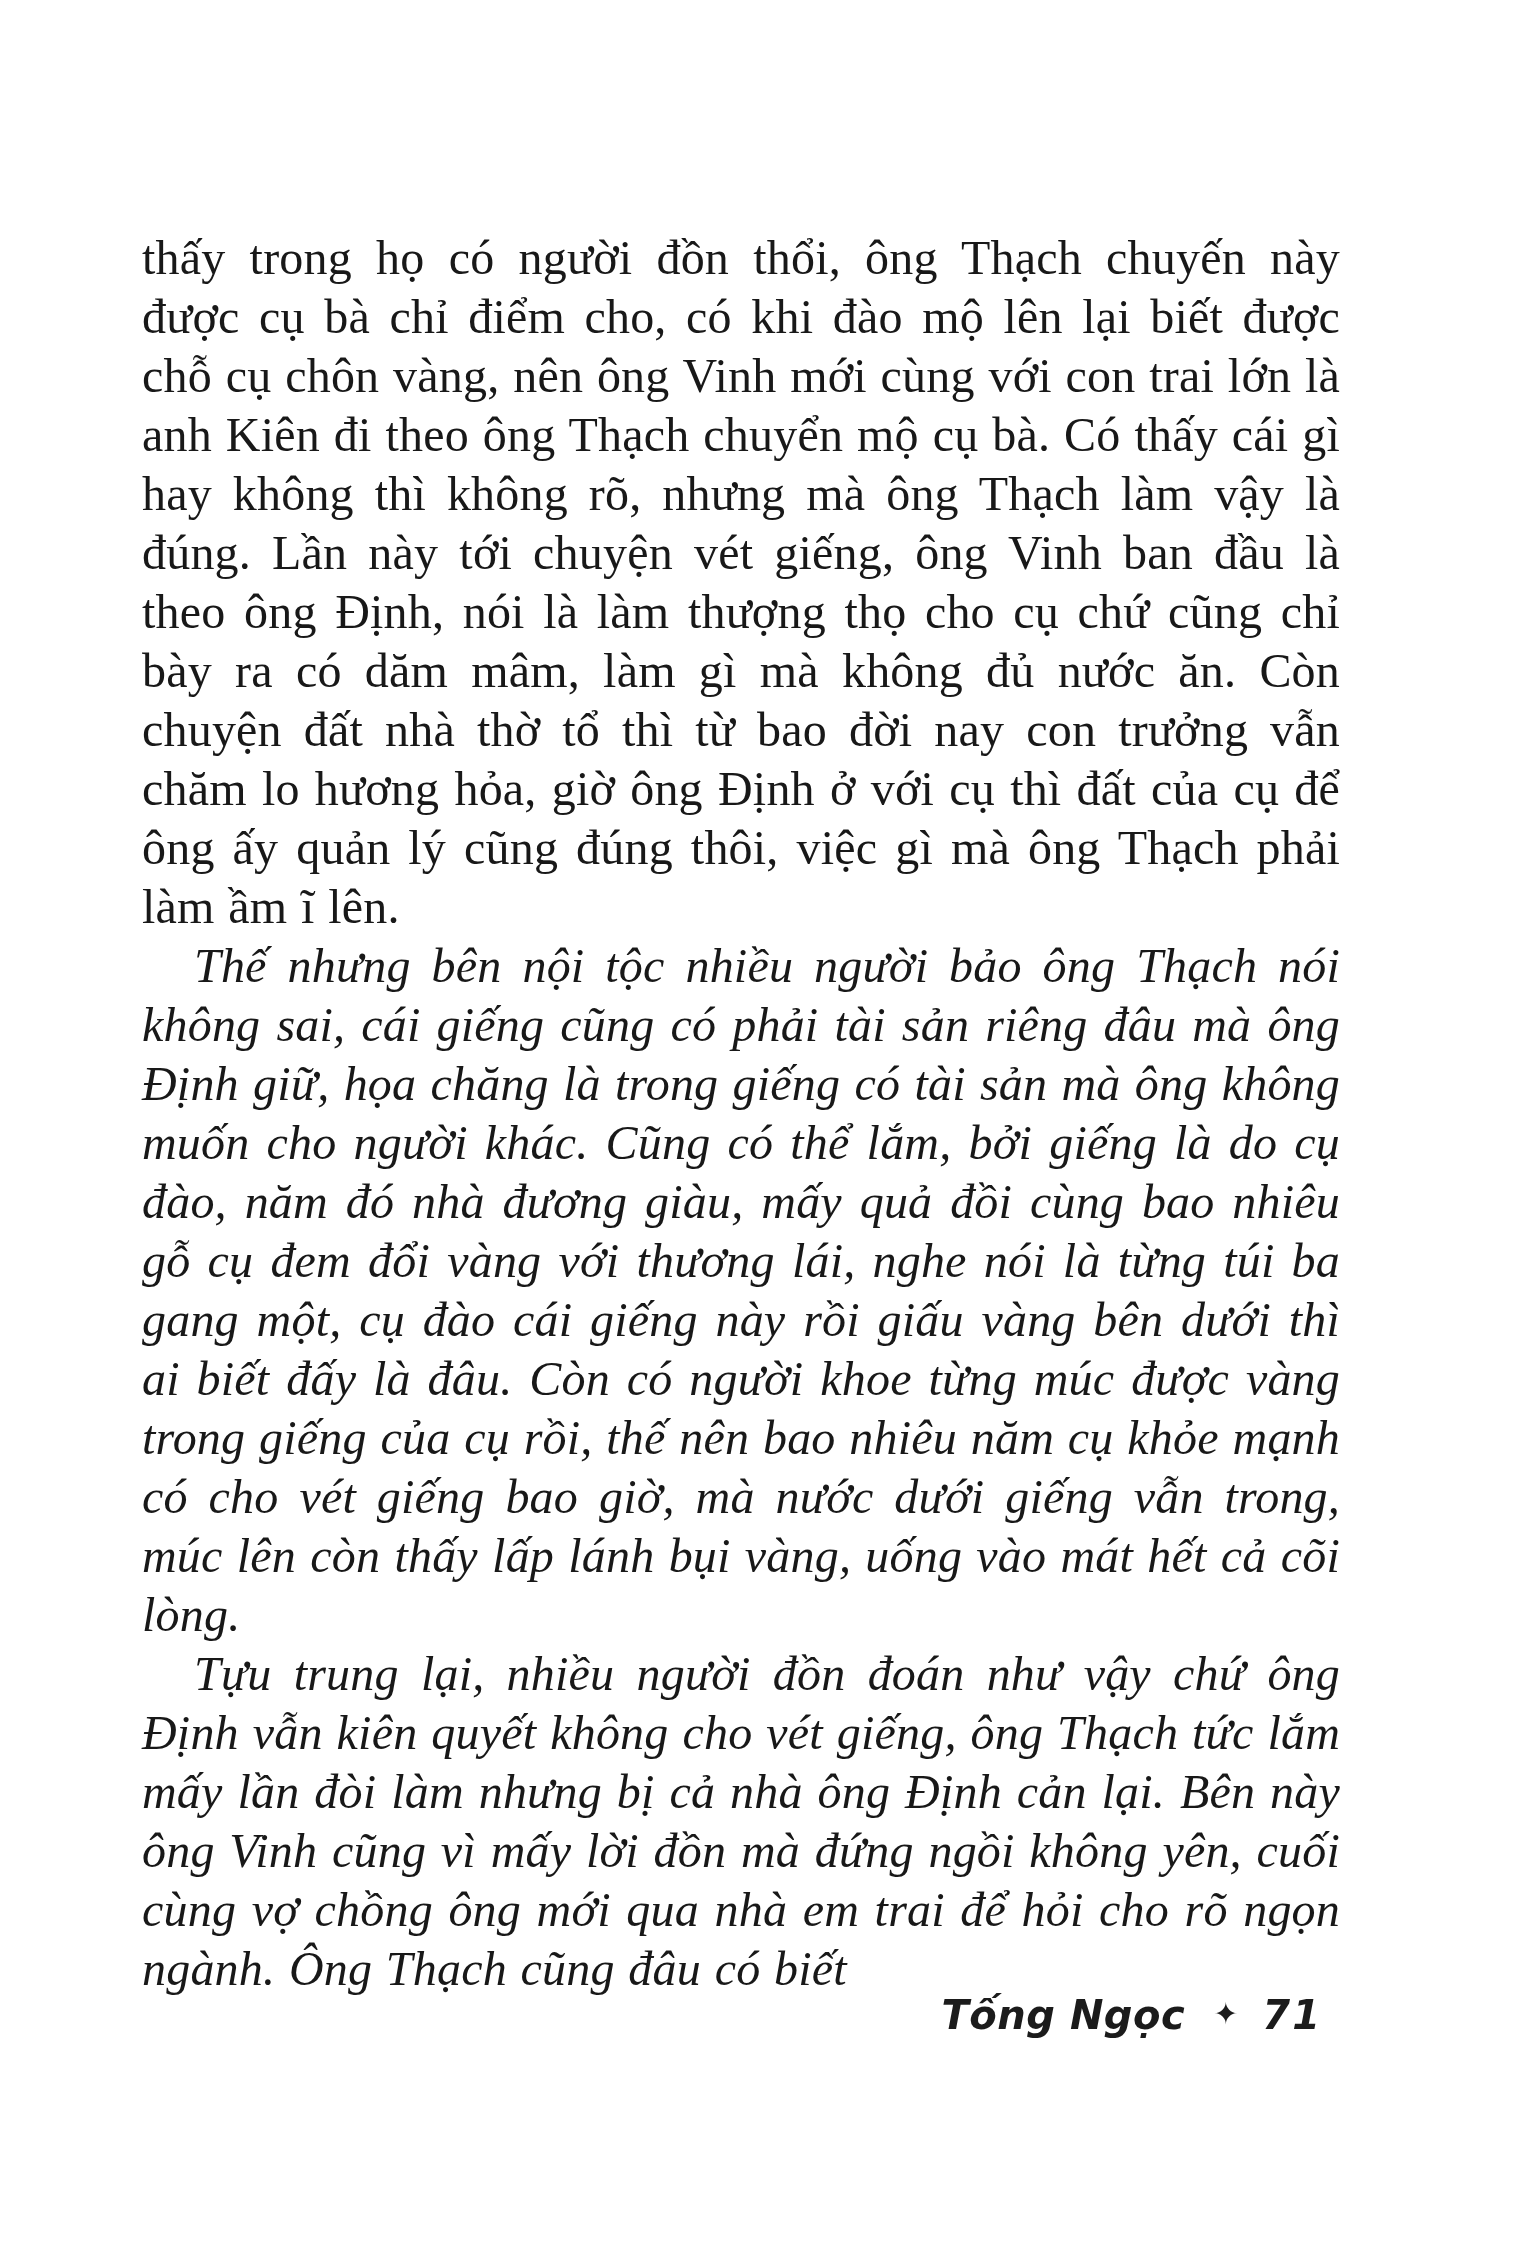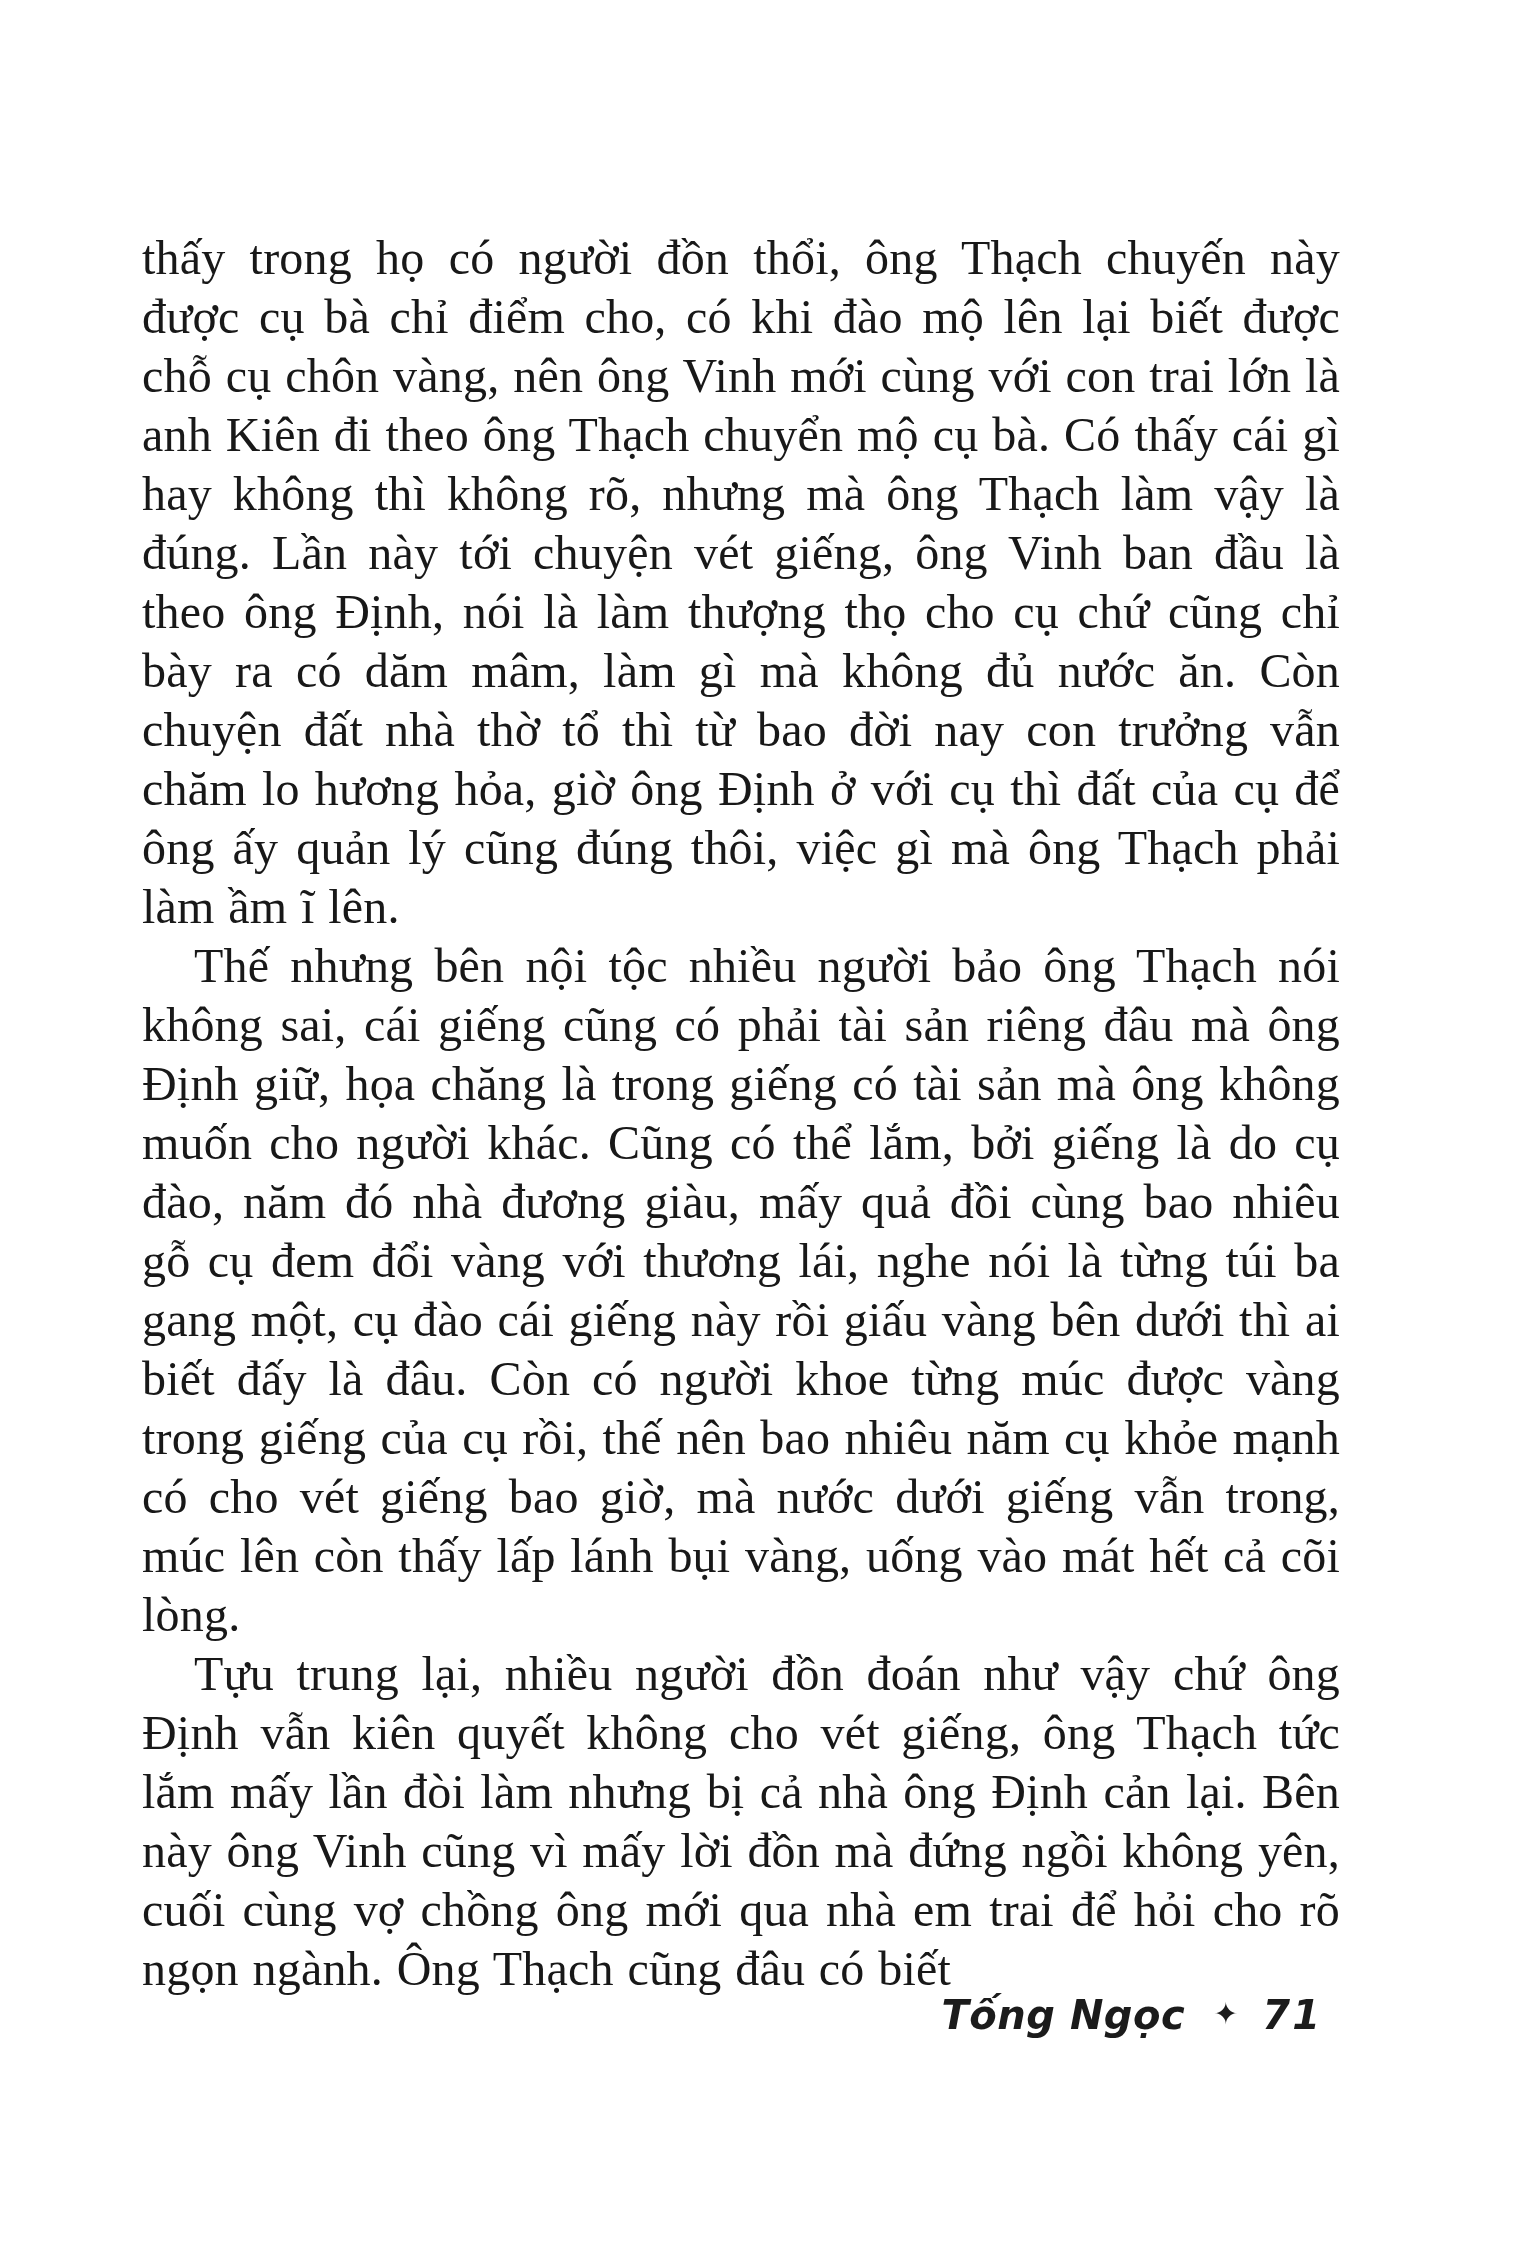--- a/index.html
+++ b/index.html
@@ -28,20 +28,21 @@
     font-size: 48px;
     line-height: 59px;
     text-align: justify;
     text-justify: inter-word;
     letter-spacing: 0.2px;
     word-spacing: 1.5px;
     color: #181818;
   }
   .para.indented {
     text-indent: 52px;
+    font-style: italic;
   }
   .page-footer {
     position: absolute;
     left: 142px;
     top: 1992px;
     width: 1180px;
     text-align: right;
     font-family: "DejaVu Sans", sans-serif;
     font-weight: bold;
     font-style: italic;

